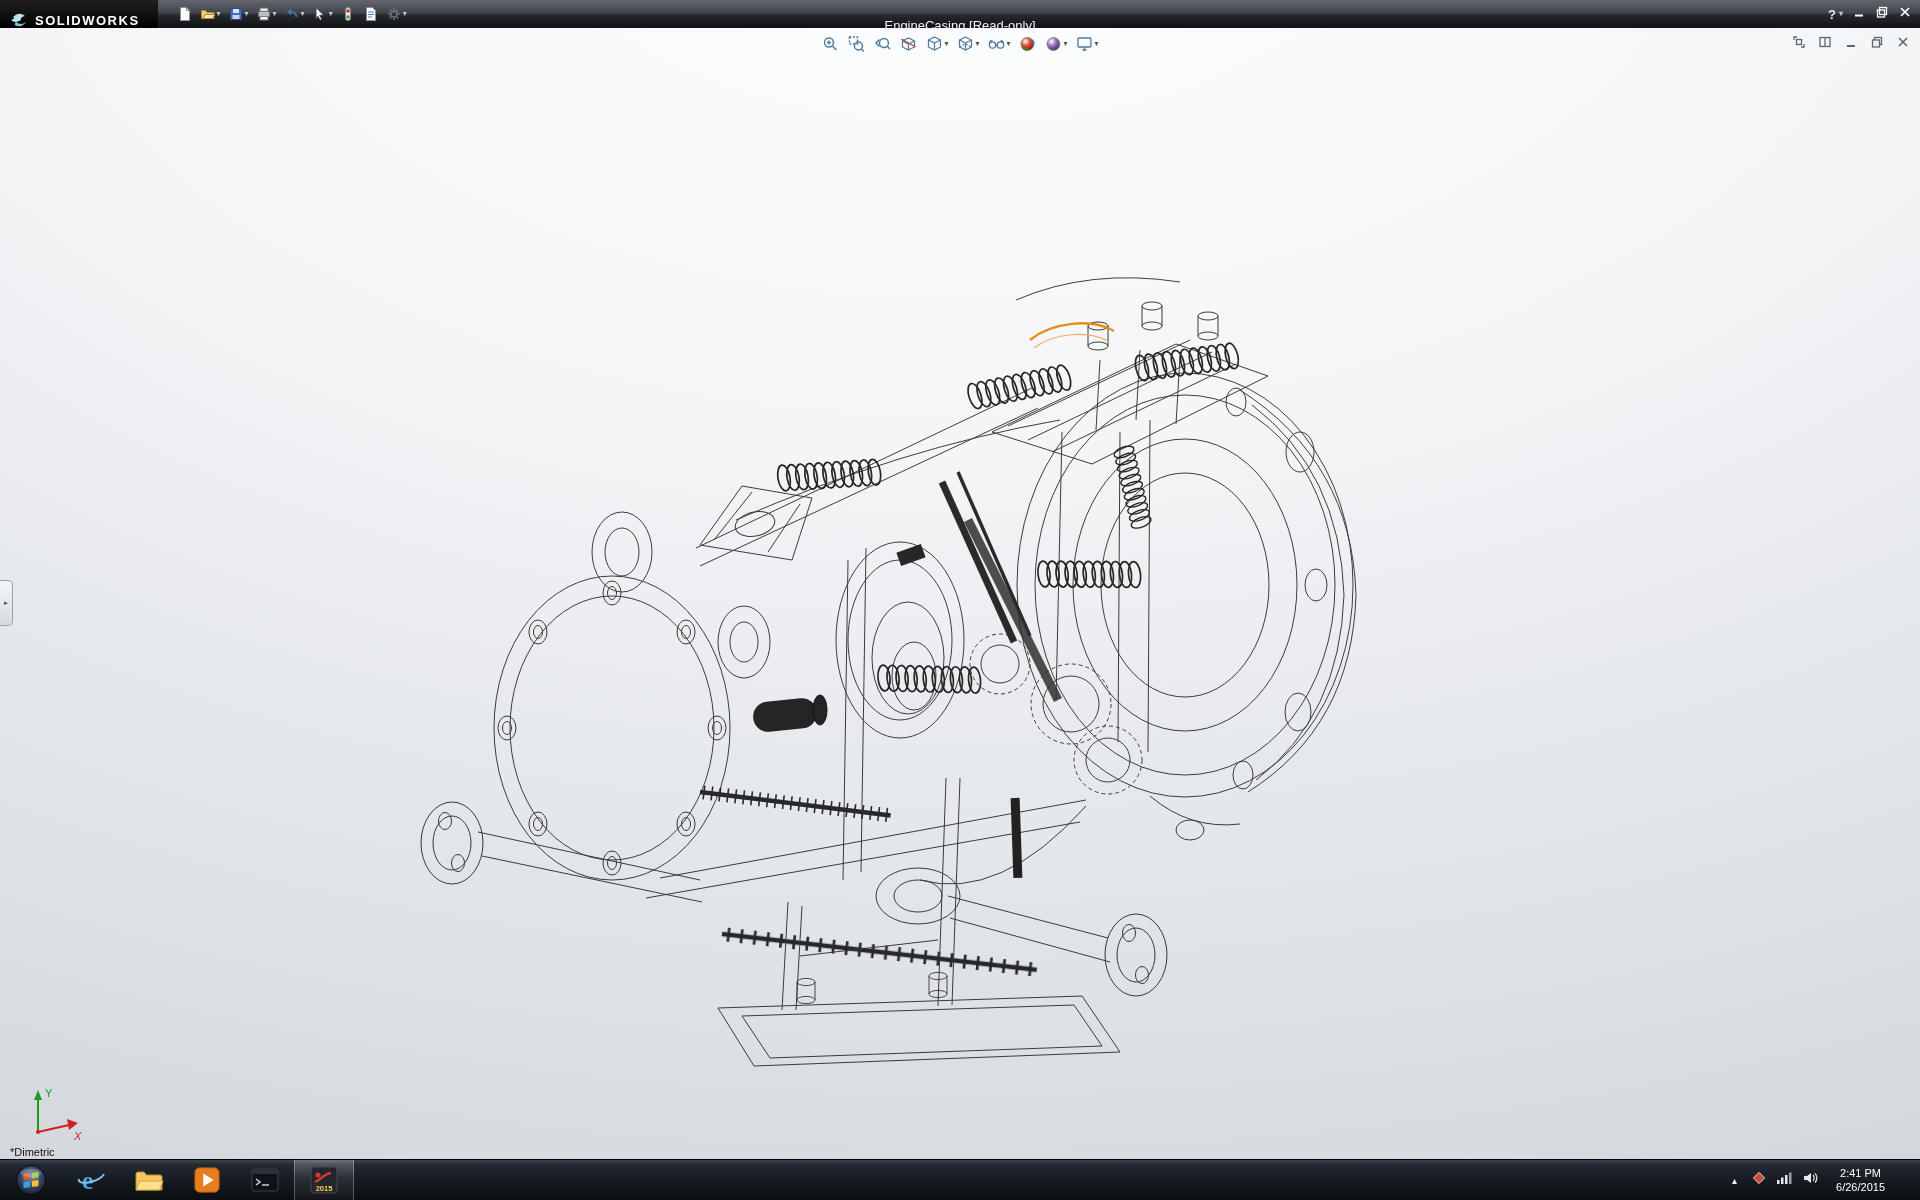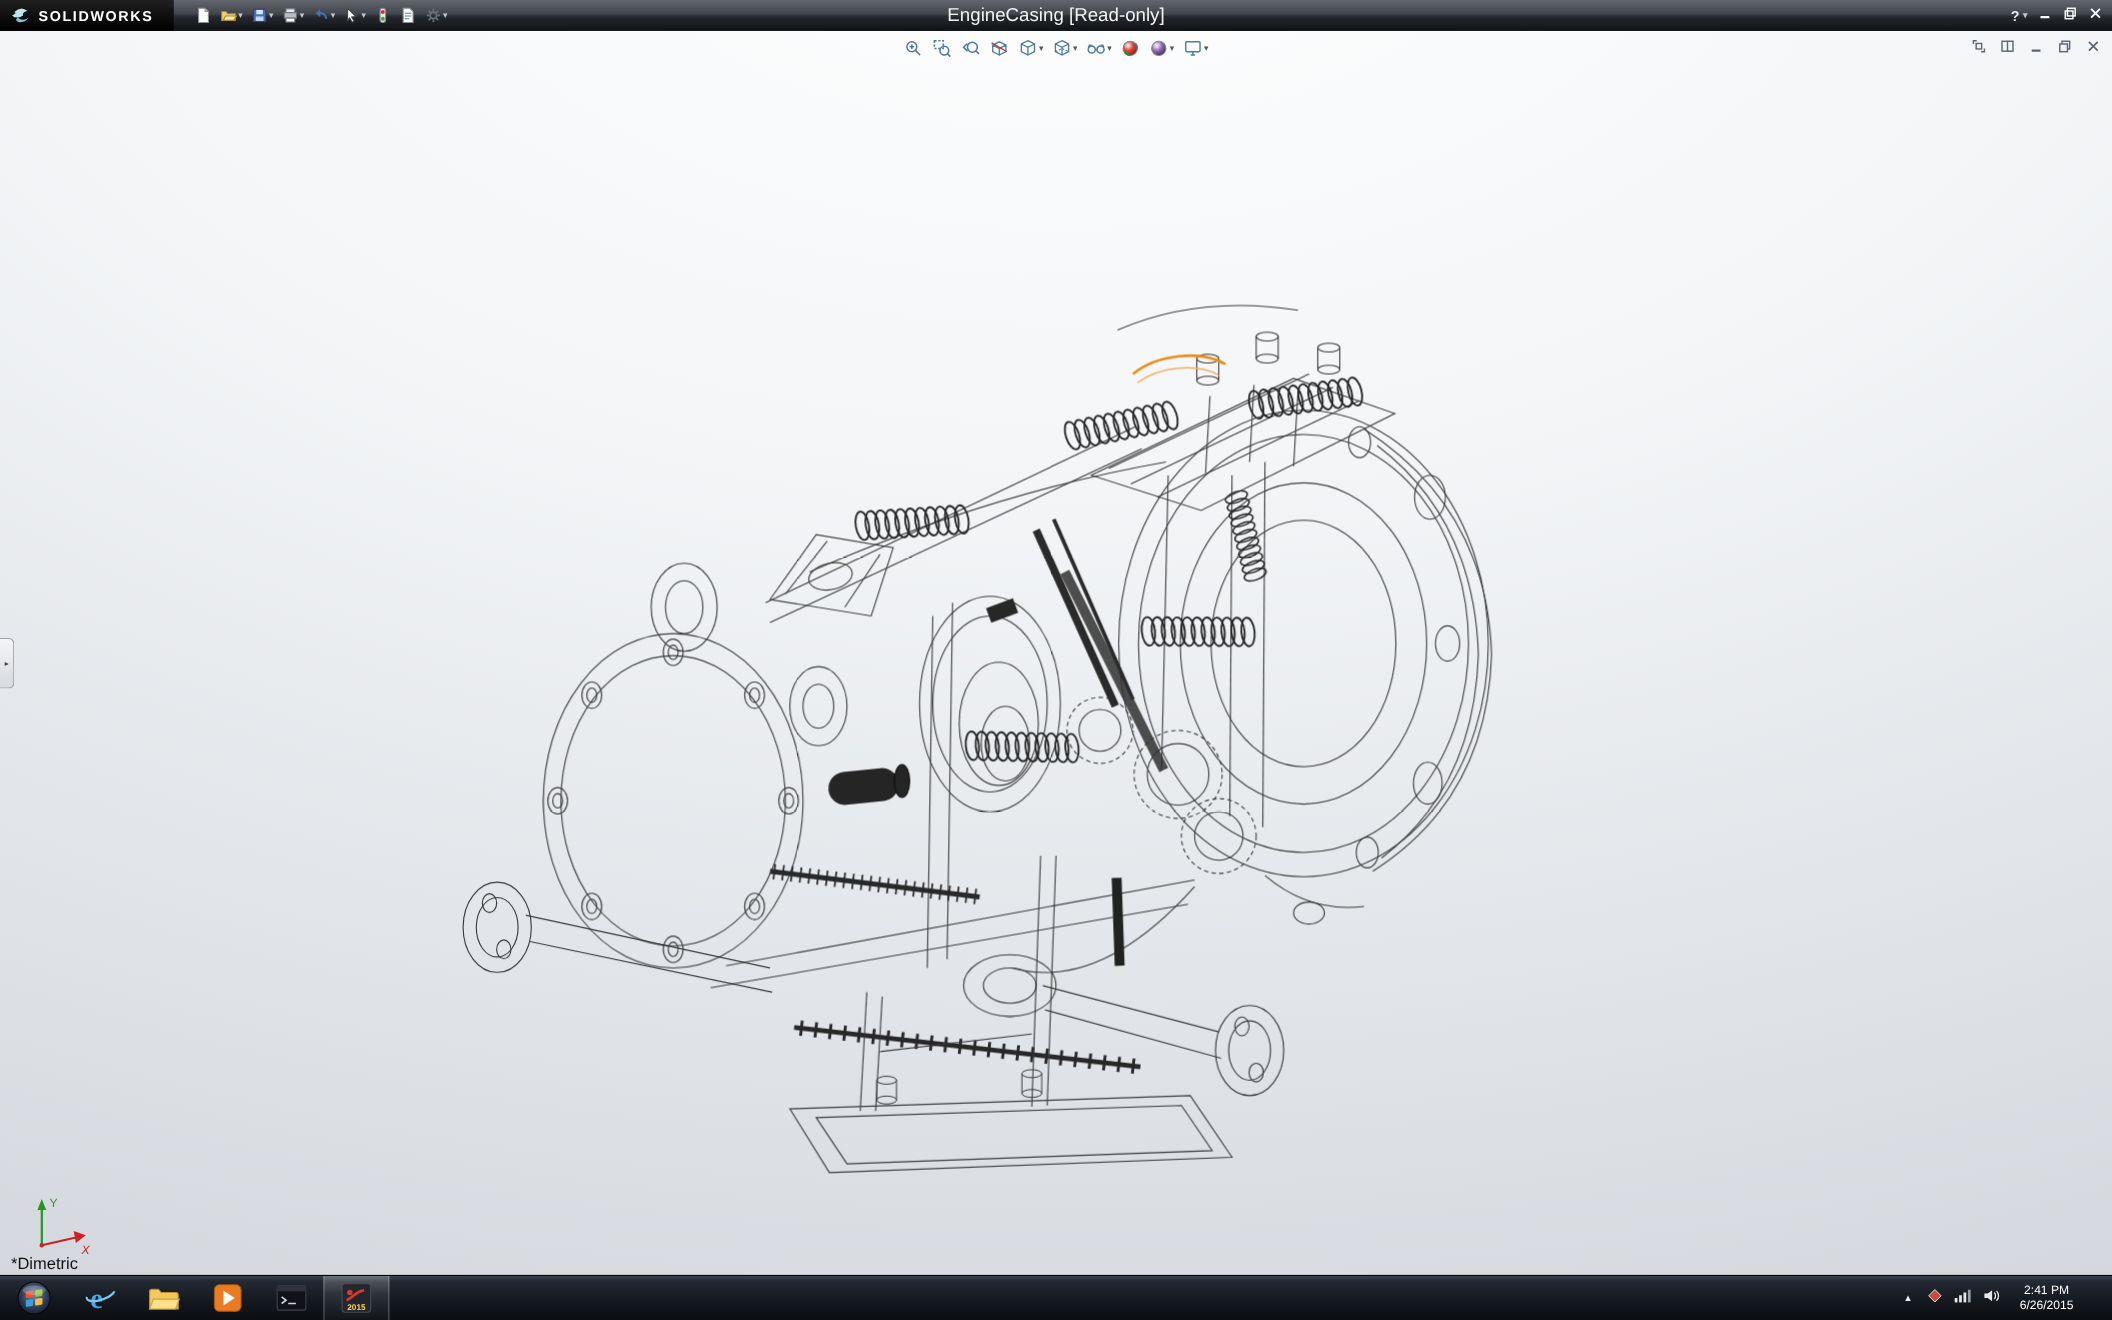--- a/index.html
+++ b/index.html
@@ -3,45 +3,45 @@
 <meta charset="utf-8">
 <style>
   html,body{margin:0;padding:0;background:#000;}
   .screen{position:relative;width:1920px;height:1200px;overflow:hidden;
           font-family:"Liberation Sans",sans-serif;background:#000;}
 
   
   .titlebar{position:absolute;left:0;top:0;width:100%;height:28px;z-index:20;
             background:linear-gradient(#63676d 0%,#41454c 45%,#25282d 55%,#101215 100%);
             display:flex;align-items:center;}
-  .logo{height:100%;display:flex;align-items:center;gap:7px;padding:0 18px 0 10px;
+  .logo{height:100%;display:flex;align-items:flex-end;gap:7px;padding:0 18px 0 10px;
         background:linear-gradient(#202020,#000);}
   .logo-text{color:#fff;font-weight:bold;font-size:13px;letter-spacing:1.5px;}
   .tb-icons{display:flex;align-items:center;margin-left:16px;gap:1px;}
   .tb-btn{display:flex;align-items:center;height:24px;padding:0 3px;border-radius:2px;}
   .caret{font-size:8px;color:#c3c7cd;margin-left:1px;line-height:1;}
-  .title-text{position:absolute;left:50%;top:0;transform:translateX(-50%);
-              line-height:28px;color:#f2f2f2;font-size:17px;white-space:nowrap;}
+  .title-text{position:absolute;left:50%;top:12px;transform:translateX(-50%);
+              line-height:28px;color:#f2f2f2;font-size:13px;white-space:nowrap;}
   .tb-right{position:absolute;right:8px;top:0;height:28px;display:flex;align-items:center;gap:9px;}
   .help-btn{color:#e8e8e8;font-size:13px;font-weight:bold;display:flex;align-items:center;gap:2px;}
 
   
   .viewport{position:absolute;left:0;top:28px;width:1920px;height:1132px;overflow:hidden;
             background:radial-gradient(130% 130% at 50% -15%, #ffffff 0%, #f3f5f7 40%, #e2e5e9 70%, #d2d6dc 100%);}
   .model-svg{position:absolute;left:0;top:0;width:1920px;height:1132px;}
   .hud{position:absolute;top:5px;left:50%;transform:translateX(-50%);
        display:flex;align-items:center;gap:2px;}
   .hud-btn{display:flex;align-items:center;padding:2px 3px;border-radius:2px;}
   .hud .caret{color:#555;}
   .doc-ctrls{position:absolute;top:7px;right:10px;display:flex;align-items:center;gap:12px;}
   .collapse-tab{position:absolute;left:0;top:552px;width:12px;height:44px;
                 background:linear-gradient(#f4f5f7,#d7dade);border:1px solid #9aa0a7;border-left:none;
                 border-radius:0 5px 5px 0;display:flex;align-items:center;justify-content:center;
                 font-size:7px;color:#3c4148;}
-  .view-label{position:absolute;left:10px;bottom:2px;font-size:15px;color:#101010;}
+  .view-label{position:absolute;left:10px;bottom:2px;font-size:11px;color:#101010;}
   .triad{position:absolute;left:24px;bottom:14px;}
 
   
   .taskbar{position:absolute;left:0;bottom:0;width:100%;height:40px;z-index:20;
            background:linear-gradient(#3b434e 0%,#232932 12%,#151a20 55%,#0b0d11 100%);
            border-top:1px solid #000;display:flex;align-items:stretch;}
   .start{width:62px;display:flex;align-items:center;justify-content:center;}
   .task-btn{width:58px;display:flex;align-items:center;justify-content:center;}
   .task-btn.active{background:linear-gradient(rgba(255,255,255,.25),rgba(255,255,255,.09) 40%,rgba(255,255,255,.03));
                    border-left:1px solid rgba(255,255,255,.28);border-right:1px solid rgba(255,255,255,.28);}

